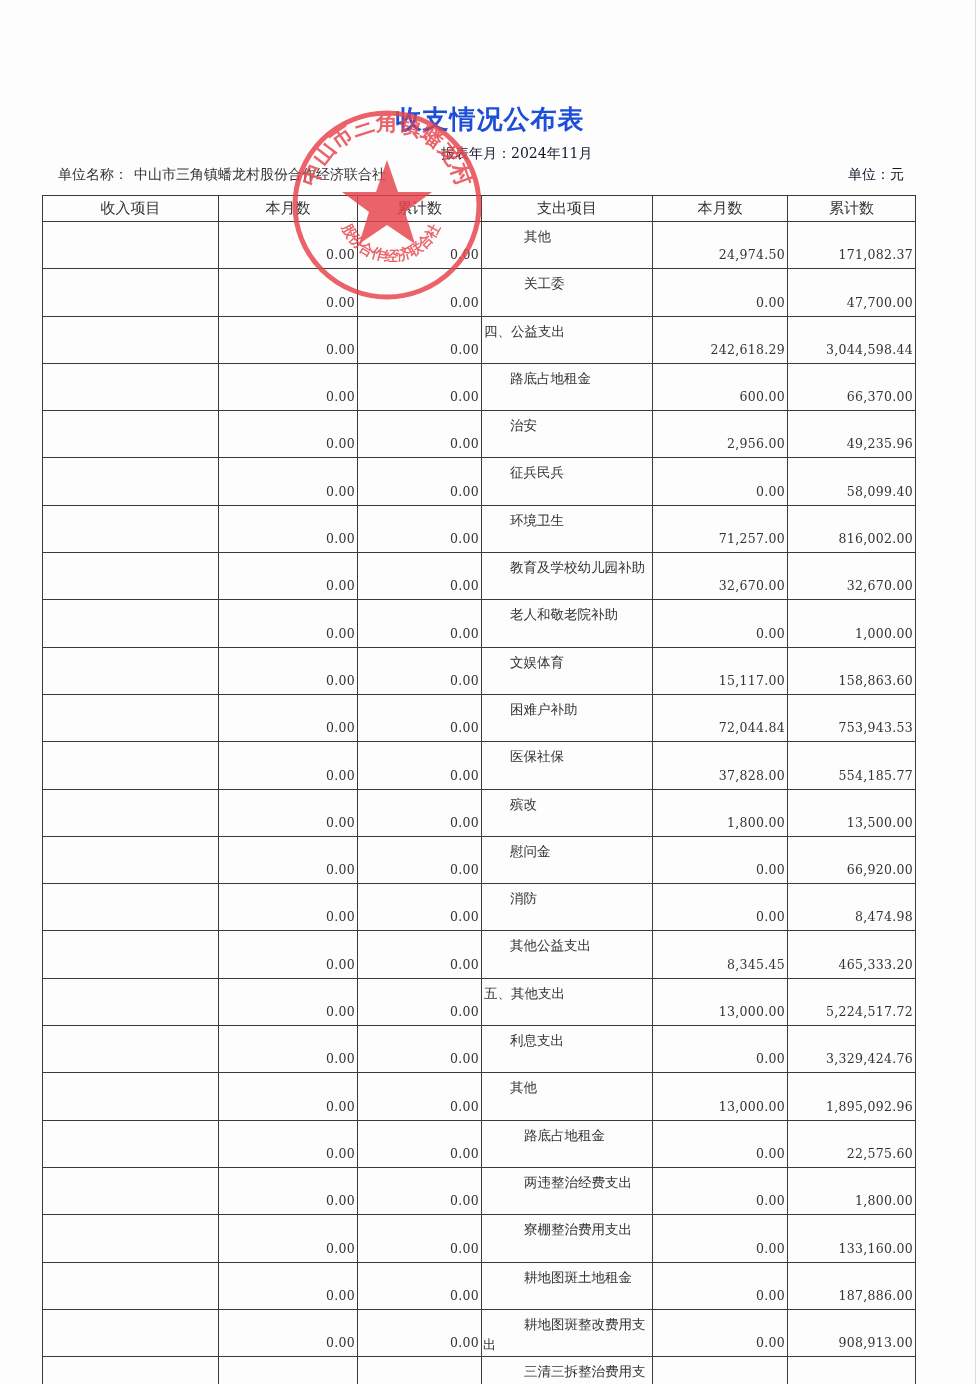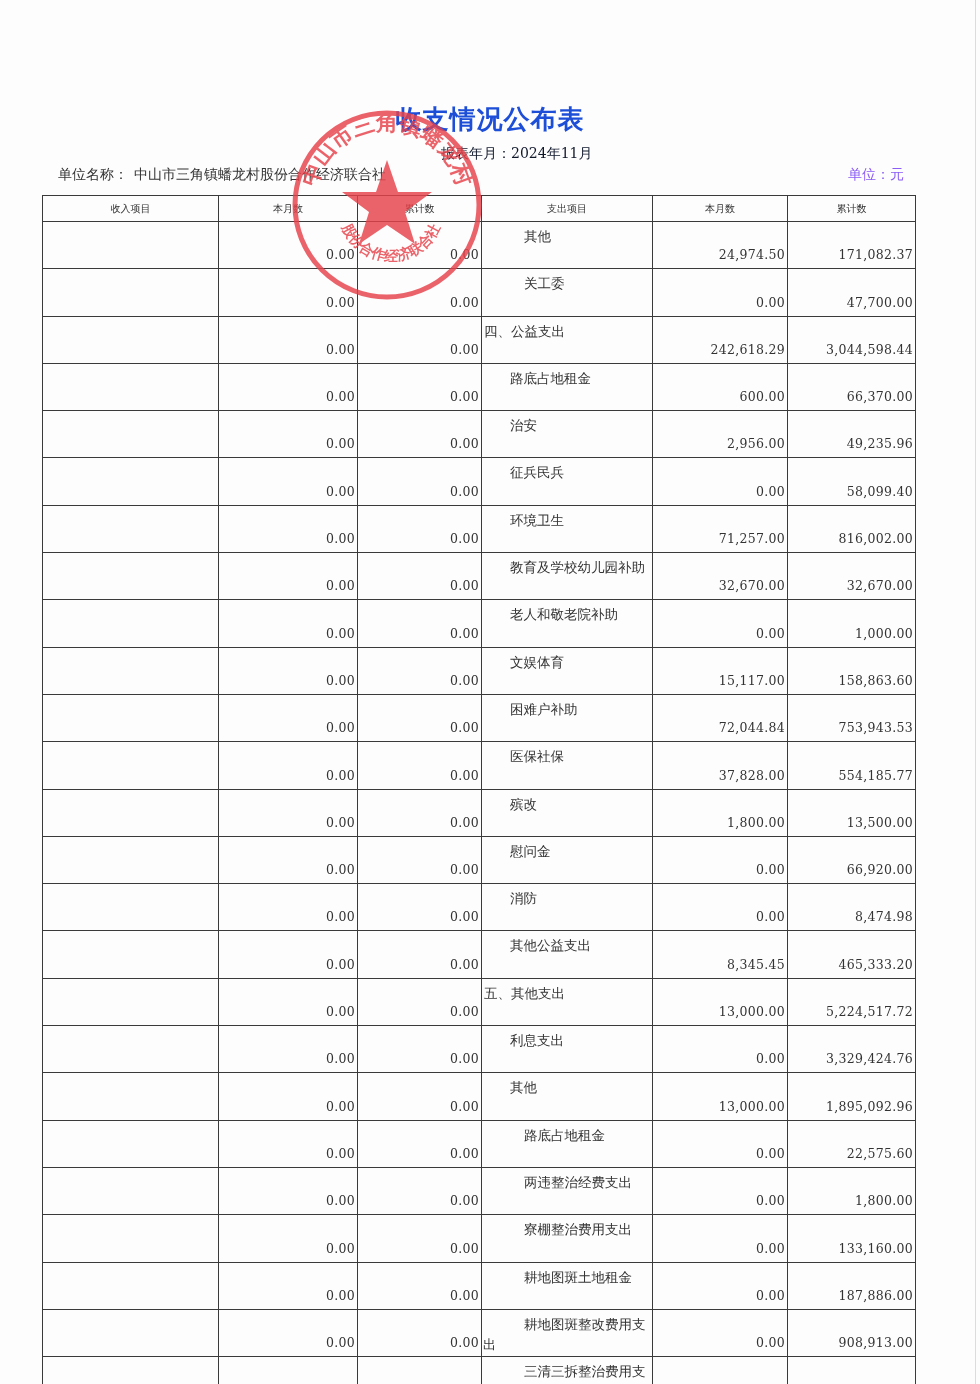--- a/index.html
+++ b/index.html
@@ -9,27 +9,27 @@
   }
   .scan-edge { position:absolute; top:0; right:4px; width:1px; height:1384px; background:#dcdcdc; }
   .title {
     position:absolute; top:102px; left:0; width:980px; text-align:center;
     font-size:26px; font-weight:bold; letter-spacing:1px; color:#1d4ed8;
     font-family:Liberation Sans, sans-serif;
   }
   .period { position:absolute; top:145px; left:405px; font-size:14px; color:#0f172a;margin-left:36px; }
   .unit-name { position:absolute; top:166px; left:58px; font-size:14px; color:#333; }
   .unit-name .lbl { margin-right:6px; }
-  .unit { position:absolute; top:166px; left:848px; font-size:14px; color:#8b5cf6; }
+  .unit { position:absolute; top:166px; left:848px; font-size:14px; color:#0f172a; }
   table {
     position:absolute; top:195px; left:42px; border-collapse:collapse;
     table-layout:fixed; width:873px; font-size:13px;
   }
   td, th { border:1.5px solid #3a3a3a; padding:0; }
-  th { height:25px; font-weight:normal; font-size:10px; text-align:center; color:#333; }
+  th { height:25px; font-weight:normal; font-size:15px; text-align:center; color:#333; }
   td { height:40.3px; position:relative; }
   .num { text-align:right; vertical-align:bottom; padding:0 2px 6px 0; font-size:12.5px; color:#333; letter-spacing:0.3px; }
   .item { vertical-align:top; padding-top:6px; font-size:13.5px; color:#333;margin-left:36px; }
   .lv0 { padding-left:2px; }
   .lv1 { padding-left:28px; }
   .lv2 { padding-left:42px; }
   .wrap-tail { position:absolute; left:1px; bottom:2px; font-size:13px; }
   .seal {
     position:absolute; left:290px; top:108px; width:194px; height:194px; pointer-events:none;
   }

